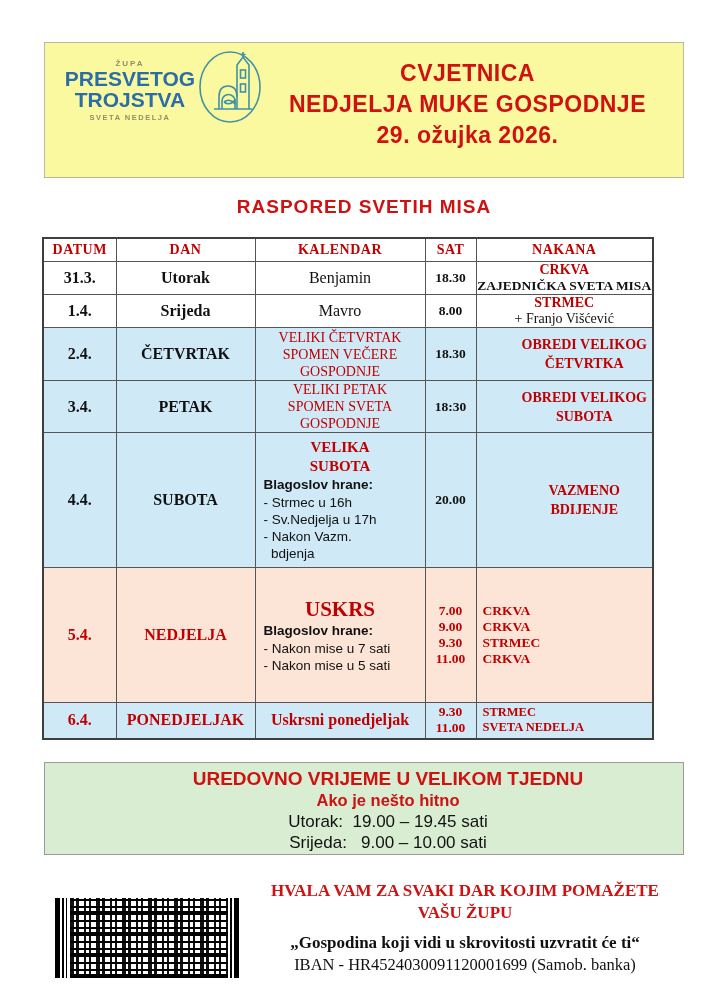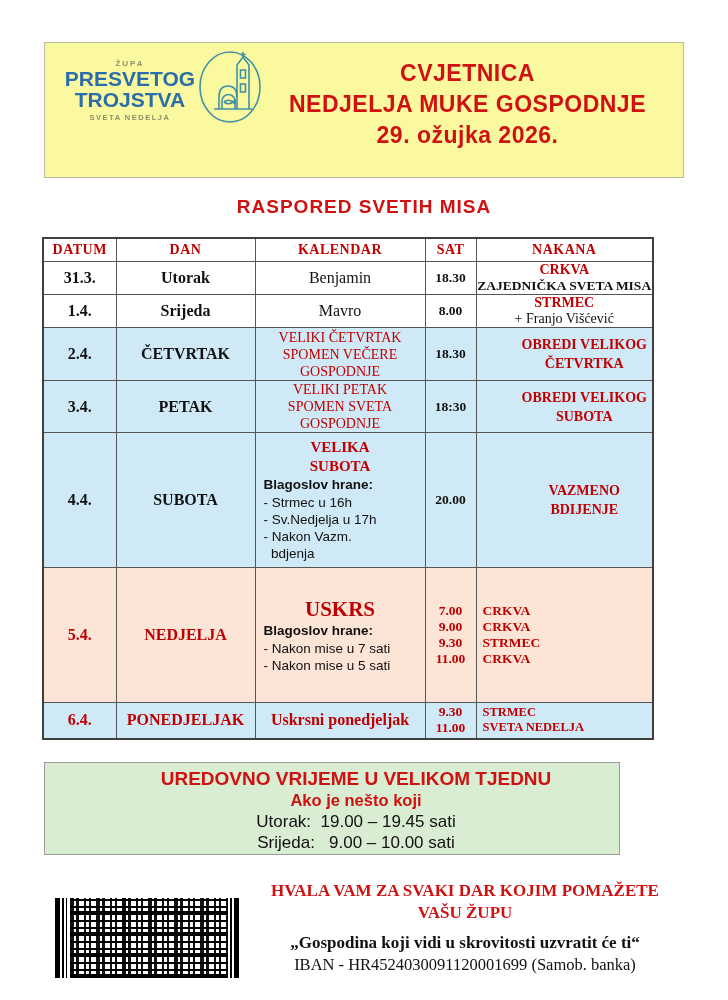--- a/index.html
+++ b/index.html
@@ -54,21 +54,21 @@
   .blag-item{font-family:"Liberation Sans", sans-serif;font-size:13.5px;text-align:left;
              padding-left:8px;line-height:17px;white-space:pre-wrap;}
   .sat-multi,.nak-multi{height:100%;}
   .sat-multi{display:flex;flex-direction:column;justify-content:space-around;align-items:center;}
   .nak-multi{display:flex;flex-direction:column;justify-content:space-around;align-items:flex-start;padding-left:6px;box-sizing:border-box;}
   .sat-multi div,.nak-multi div{color:var(--red);font-weight:bold;font-size:13.5px;}
   .nak-small div{font-size:12.5px;}
   .cell-fill{height:100%;}
 
   
-  .green-box{position:absolute;left:44px;top:762px;width:576px;height:93px;background:var(--green);
+  .green-box{position:absolute;left:44px;top:762px;width:640px;height:93px;background:var(--green);
              border:1px solid #9a9a9a;box-sizing:border-box;text-align:center;
              font-family:"Liberation Sans", sans-serif;padding-left:48px;}
   .gh-title{margin-top:5px;font-size:19px;font-weight:bold;color:var(--title-red);}
   .gh-sub{font-size:16.5px;font-weight:bold;color:var(--title-red);line-height:21px;}
   .gh-line{font-size:17px;color:#111;line-height:21px;white-space:pre-wrap;}
 
   
   .barcode{position:absolute;left:55px;top:898px;width:186px;height:80px;display:flex;background:#fff;}
   .bc-start{width:15px;background:repeating-linear-gradient(90deg,#000 0 5px,#fff 5px 7px,#000 7px 9px,#fff 9px 11px,#000 11px 12px,#fff 12px 15px);}
   .bc-end{width:13px;background:repeating-linear-gradient(90deg,#fff 0 2px,#000 2px 4px,#fff 4px 6px,#000 6px 11px,#fff 11px 13px);}
@@ -244,21 +244,21 @@
           <div>STRMEC</div>
           <div>SVETA NEDELJA</div>
         </div>
       </td>
     </tr>
   </tbody>
     </table>
 
   <div class="green-box">
     <div class="gh-title">UREDOVNO VRIJEME U VELIKOM TJEDNU</div>
-    <div class="gh-sub">Ako je nešto koji</div>
+    <div class="gh-sub">Ako je nešto hitno</div>
     <div class="gh-line">Utorak:  19.00 – 19.45 sati</div>
     <div class="gh-line">Srijeda:   9.00 – 10.00 sati</div>
   </div>
 
   <div class="barcode">
     <div class="bc-start"></div>
     <div class="bc-mid"></div>
     <div class="bc-end"></div>
   </div>
   <div class="footer-text">

